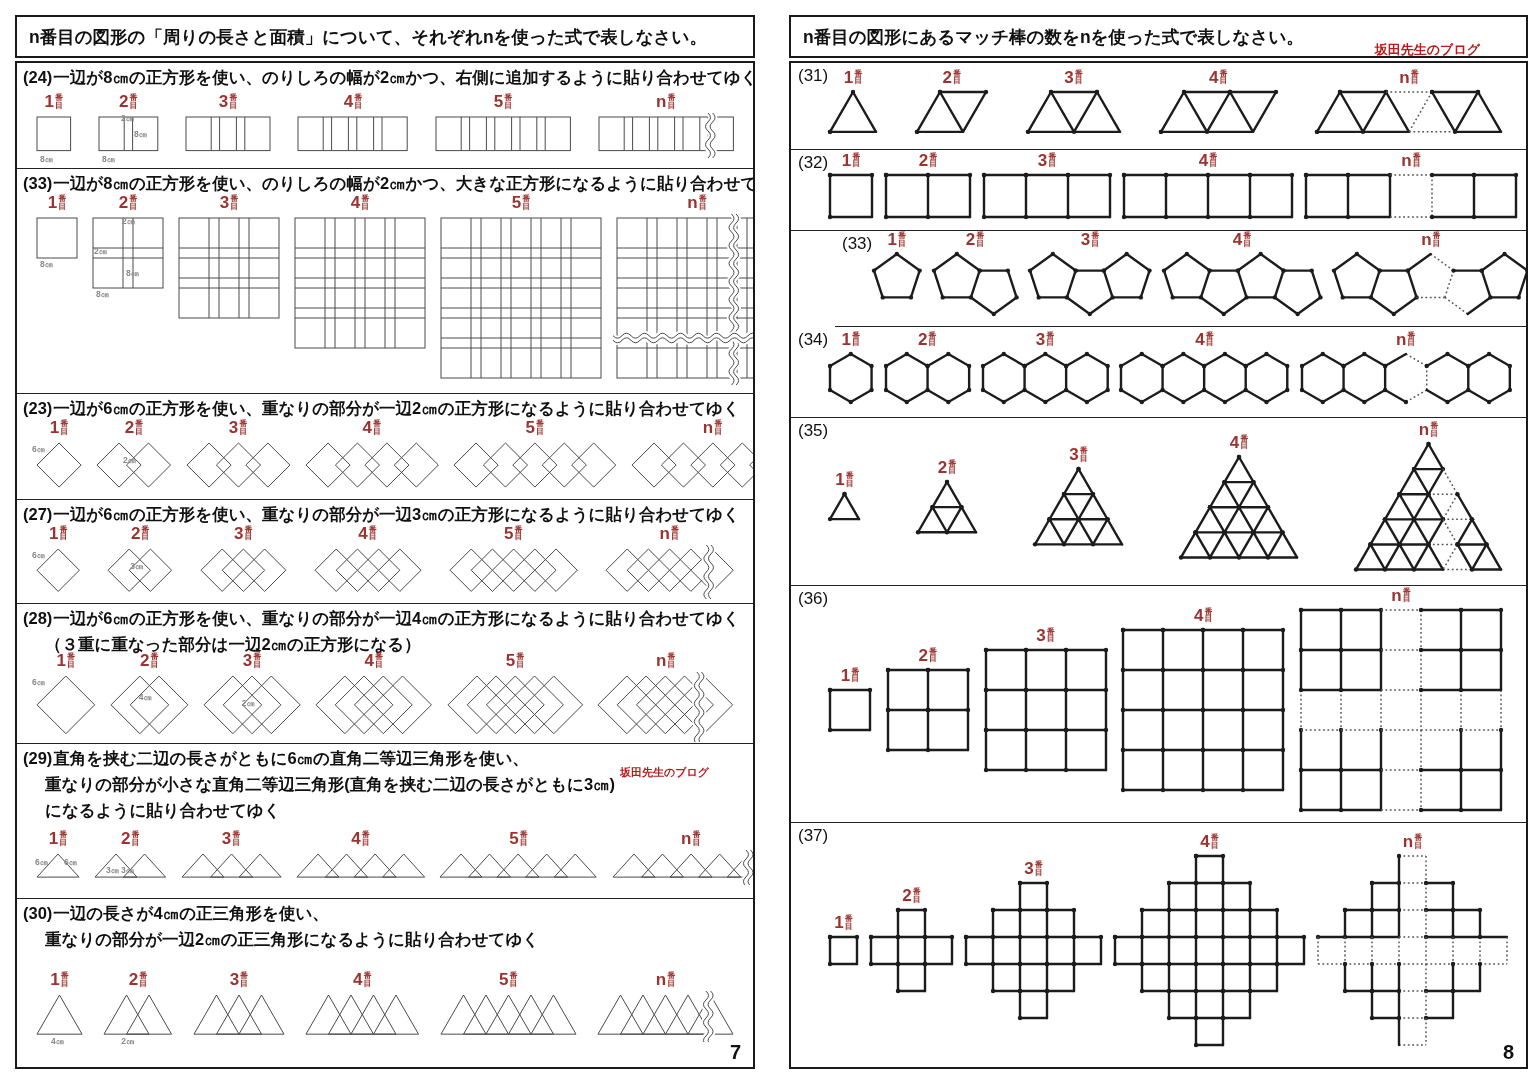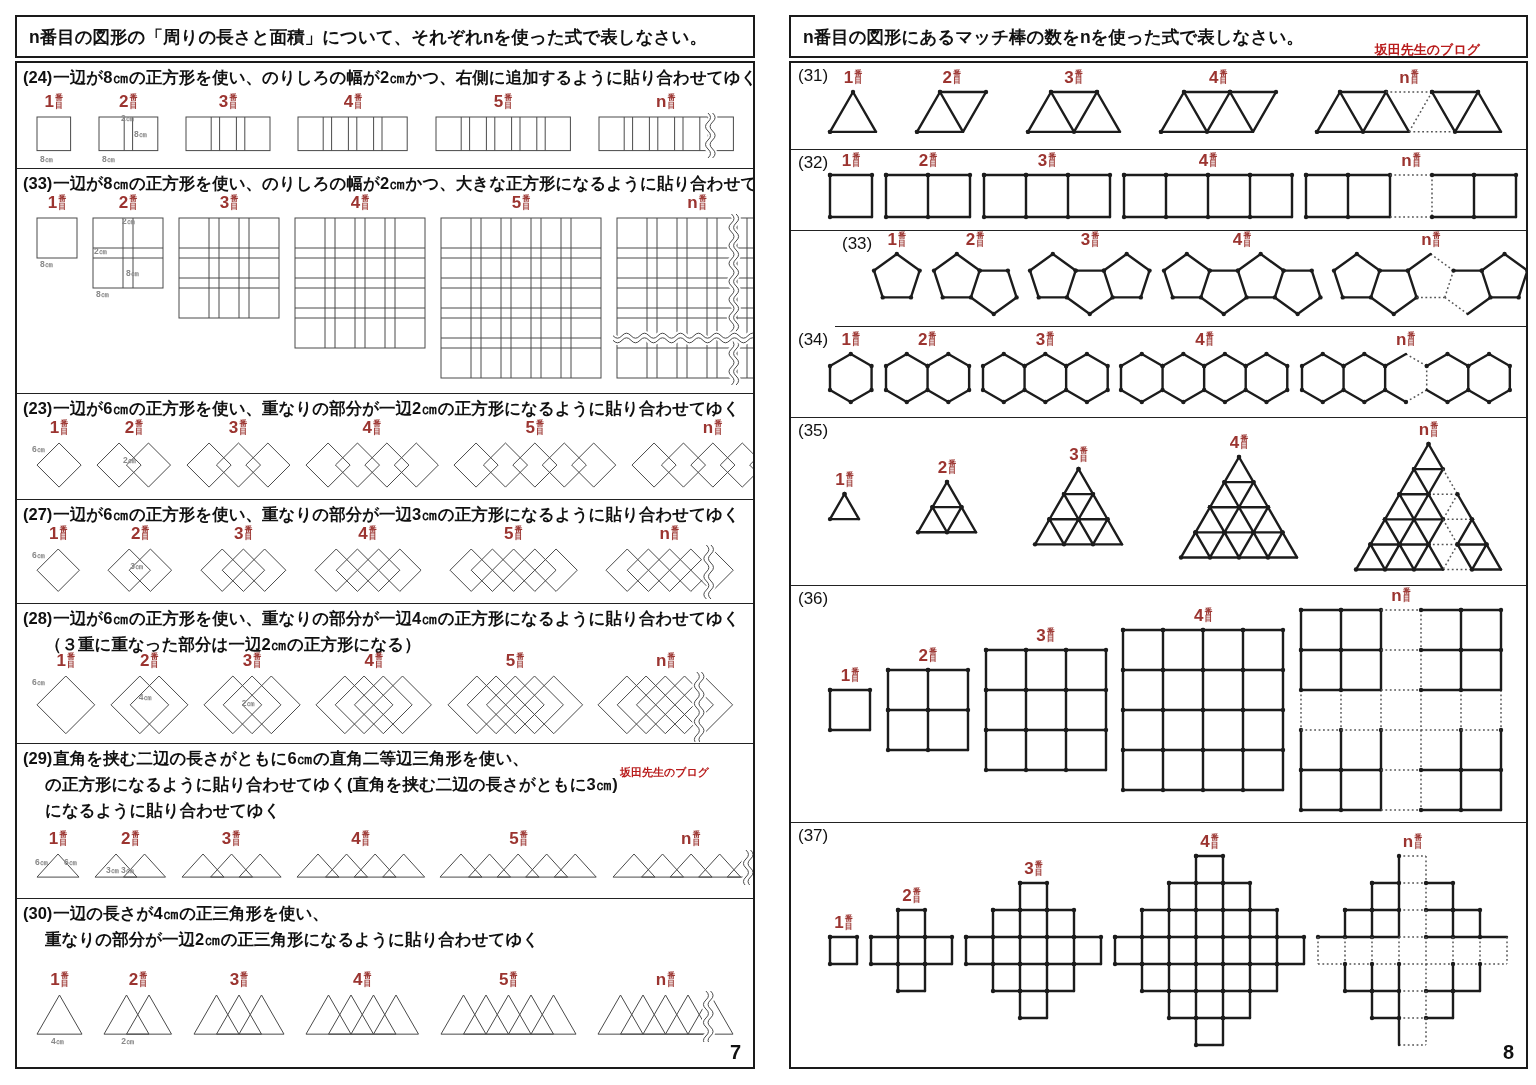--- a/index.html
+++ b/index.html
@@ -546,21 +546,21 @@
     <path d="M0 -4 q5 4.5 0 9 q-5 4.5 0 9 q5 4.5 0 9 q-5 4.5 0 9 q5 4.5 0 9 q-5 4.5 0 9 q5 4.5 0 9 q-5 4.5 0 9" transform="translate(-2.3 0)" stroke="#4a4a4a" stroke-width="1" fill="none"></path>
     <path d="M0 -4 q5 4.5 0 9 q-5 4.5 0 9 q5 4.5 0 9 q-5 4.5 0 9 q5 4.5 0 9 q-5 4.5 0 9 q5 4.5 0 9 q-5 4.5 0 9" transform="translate(2.3 0)" stroke="#4a4a4a" stroke-width="1" fill="none"></path>
                     </g>
                   </g>
                 </svg></div>
             </div>
           </div>
         </div>
         <div class="prow" style="height: 155px;">
           <div class="ptext"><span class="pid">(29)</span>直角を挟む二辺の長さがともに6㎝の直角二等辺三角形を使い、</div>
-          <div class="ptext cont">の正方形になるように貼り合わせてゆく(直角を挟む二辺の長さがともに3㎝)</div>
+          <div class="ptext cont">重なりの部分が小さな直角二等辺三角形(直角を挟む二辺の長さがともに3㎝)</div>
           <div class="ptext cont">になるように貼り合わせてゆく</div>
           <div class="strip" style="align-items: center;">
             <div class="fig">
               <div class="figlabel">
                 <span class="fln">1</span>
                 <span class="flb">番<br>目</span>
               </div>
               <div class="figbox"><svg width="58" height="39.1">
                   <g transform="translate(8 8)" fill="none" stroke="#4a4a4a" stroke-width="1">
                     <polygon points="0,23.1 42,23.1 21,0"></polygon>

